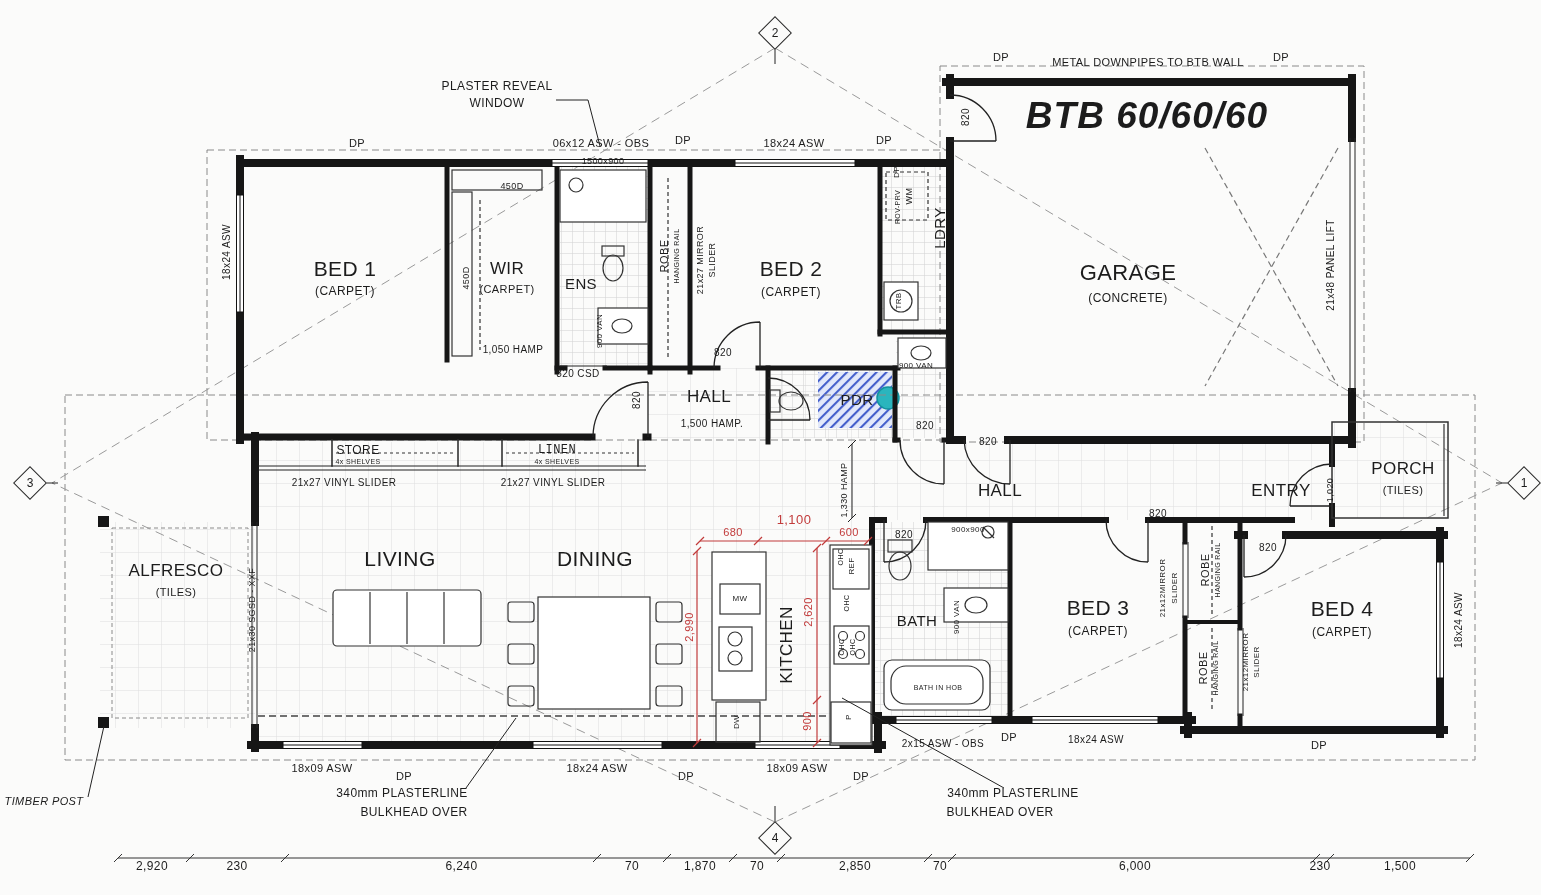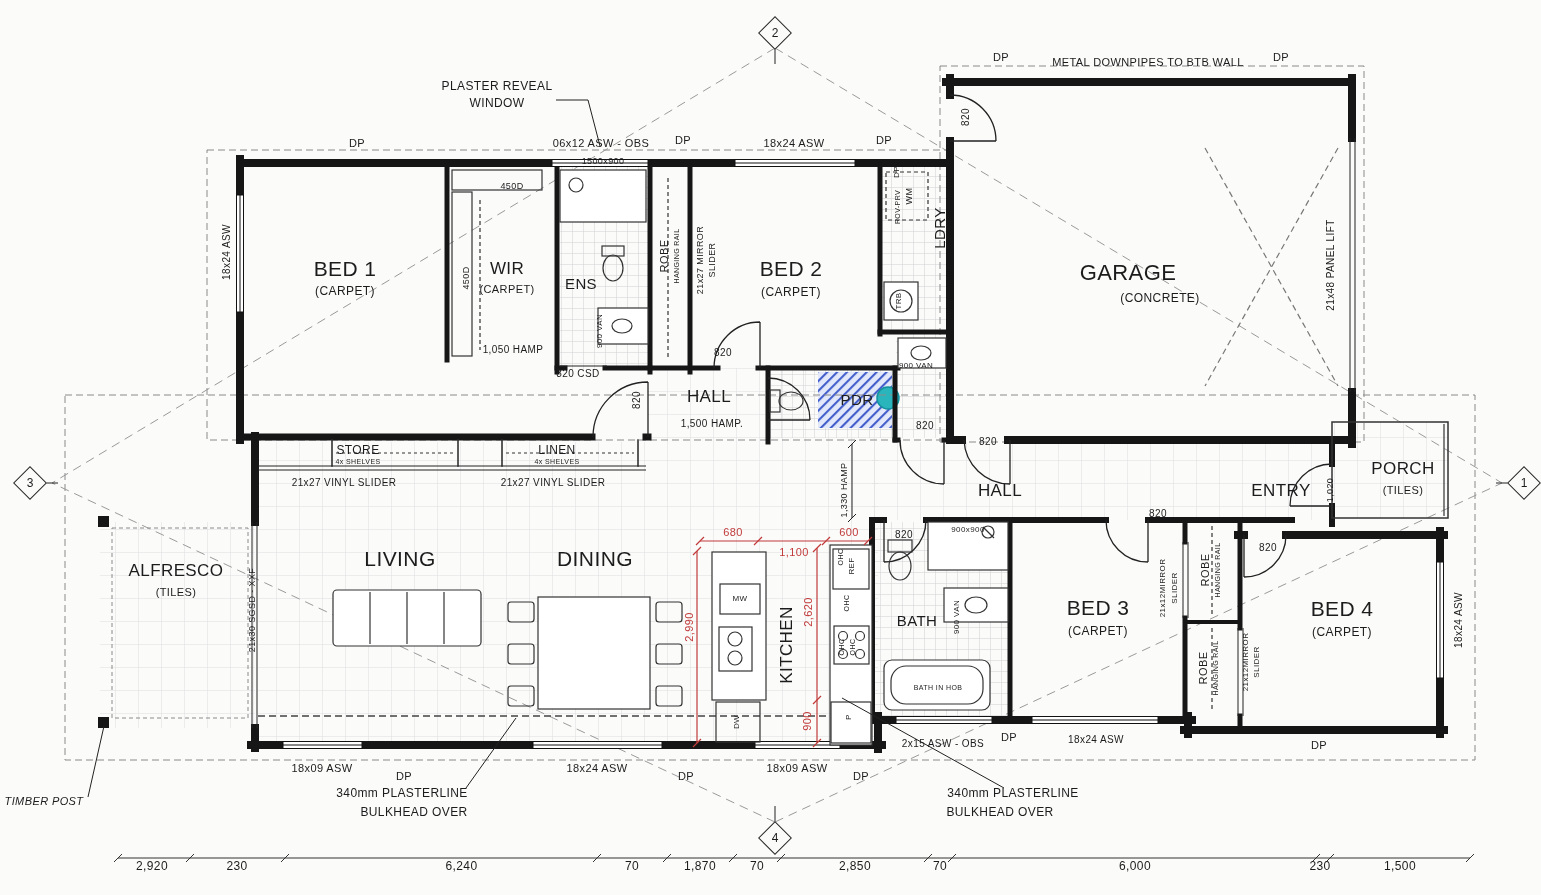--- a/index.html
+++ b/index.html
@@ -280,20 +280,21 @@
       </div>
       <div class="dmark" style="left: 30px; top: 483px;">
         <span class="dtxt">3</span>
       </div>
       <div class="dmark" style="left: 1524px; top: 483px;">
         <span class="dtxt">1</span>
       </div>
       <div class="lbl" style="font-size: 11px; left: 1001px; top: 57px;">DP</div>
       <div class="lbl" style="font-size: 11px; left: 1148px; top: 62px;">METAL DOWNPIPES TO BTB WALL</div>
       <div class="lbl" style="font-size: 11px; left: 1281px; top: 57px;">DP</div>
+      <div class="lbl bigtitle" style="font-size: 37px; font-weight: bold; font-style: italic; left: 1147px; top: 115px;">BTB 60/60/60</div>
       <div class="lbl v" style="font-size: 10px; left: 966px; top: 117px;">820</div>
       <div class="lbl" style="font-size: 12px; left: 497px; top: 86px;">PLASTER REVEAL</div>
       <div class="lbl" style="font-size: 12px; left: 497px; top: 103px;">WINDOW</div>
       <div class="lbl" style="font-size: 11px; left: 357px; top: 143px;">DP</div>
       <div class="lbl" style="font-size: 11px; left: 601px; top: 143px;">06x12 ASW - OBS</div>
       <div class="lbl" style="font-size: 11px; left: 683px; top: 140px;">DP</div>
       <div class="lbl" style="font-size: 11px; left: 794px; top: 143px;">18x24 ASW</div>
       <div class="lbl" style="font-size: 11px; left: 884px; top: 140px;">DP</div>
       <div class="lbl" style="font-size: 9px; left: 603px; top: 161px;">1500x900</div>
       <div class="lbl" style="font-size: 9px; left: 512px; top: 186px;">450D</div>
@@ -310,52 +311,52 @@
       <div class="lbl v" style="font-size: 9px; left: 700px; top: 260px;">21x27 MIRROR</div>
       <div class="lbl v" style="font-size: 9px; left: 712px; top: 260px;">SLIDER</div>
       <div class="lbl" style="font-size: 21px; left: 791px; top: 268px;">BED 2</div>
       <div class="lbl" style="font-size: 12px; left: 791px; top: 292px;">(CARPET)</div>
       <div class="lbl v" style="font-size: 8px; left: 897px; top: 172px;">DP</div>
       <div class="lbl v" style="font-size: 7px; left: 897px; top: 207px;">ROV-PRV</div>
       <div class="lbl v" style="font-size: 9px; left: 909px; top: 196px;">WM</div>
       <div class="lbl v" style="font-size: 15px; left: 939px; top: 228px;">LDRY</div>
       <div class="lbl v" style="font-size: 8px; left: 899px; top: 301px;">TRB</div>
       <div class="lbl" style="font-size: 22px; left: 1128px; top: 273px;">GARAGE</div>
-      <div class="lbl" style="font-size: 12px; left: 1128px; top: 298px; margin-left: 32px;">(CONCRETE)</div>
+      <div class="lbl" style="font-size: 12px; left: 1128px; top: 298px;">(CONCRETE)</div>
       <div class="lbl v" style="font-size: 10px; left: 1331px; top: 265px;">21x48 PANEL LIFT</div>
       <div class="lbl" style="font-size: 10px; left: 513px; top: 350px;">1,050 HAMP</div>
       <div class="lbl" style="font-size: 10px; left: 578px; top: 374px;">820 CSD</div>
       <div class="lbl" style="font-size: 10px; left: 723px; top: 353px;">820</div>
       <div class="lbl v" style="font-size: 10px; left: 637px; top: 400px;">820</div>
       <div class="lbl" style="font-size: 17px; left: 709px; top: 396px;">HALL</div>
       <div class="lbl" style="font-size: 10px; left: 712px; top: 424px;">1,500 HAMP.</div>
       <div class="lbl" style="font-size: 15px; left: 857px; top: 399px;">PDR</div>
       <div class="lbl" style="font-size: 8px; left: 916px; top: 366px;">900 VAN</div>
       <div class="lbl" style="font-size: 10px; left: 925px; top: 426px;">820</div>
       <div class="lbl" style="font-size: 10px; left: 988px; top: 442px;">820</div>
       <div class="lbl" style="font-size: 12px; left: 358px; top: 450px;">STORE</div>
       <div class="lbl" style="font-size: 7px; left: 358px; top: 461px;">4x SHELVES</div>
-      <div class="lbl" style="font-size: 12px; left: 557px; top: 450px;">LINEN</div>
+      <div class="lbl" style="font-size: 12px; left: 557px; top: 450px; font-family: Liberation Mono, monospace;">LINEN</div>
       <div class="lbl" style="font-size: 7px; left: 557px; top: 461px;">4x SHELVES</div>
       <div class="lbl" style="font-size: 10px; left: 344px; top: 483px;">21x27 VINYL SLIDER</div>
       <div class="lbl" style="font-size: 10px; left: 553px; top: 483px;">21x27 VINYL SLIDER</div>
       <div class="lbl v" style="font-size: 9px; left: 844px; top: 490px;">1,330 HAMP</div>
       <div class="lbl" style="font-size: 17px; left: 1000px; top: 490px;">HALL</div>
       <div class="lbl" style="font-size: 17px; left: 1281px; top: 490px;">ENTRY</div>
       <div class="lbl v" style="font-size: 9px; left: 1330px; top: 490px;">1,020</div>
       <div class="lbl" style="font-size: 17px; left: 1403px; top: 468px;">PORCH</div>
       <div class="lbl" style="font-size: 11px; left: 1403px; top: 490px;">(TILES)</div>
       <div class="lbl v" style="font-size: 10px; left: 1459px; top: 620px;">18x24 ASW</div>
       <div class="lbl" style="font-size: 17px; left: 176px; top: 570px;">ALFRESCO</div>
       <div class="lbl" style="font-size: 11px; left: 176px; top: 592px;">(TILES)</div>
       <div class="lbl v" style="font-size: 9px; left: 252px; top: 610px;">21x30 SGSD - XXF</div>
       <div class="lbl" style="font-size: 21px; left: 400px; top: 558px;">LIVING</div>
       <div class="lbl" style="font-size: 21px; left: 595px; top: 558px;">DINING</div>
       <div class="lbl" style="font-size: 11px; color: rgb(194, 59, 59); left: 733px; top: 532px;">680</div>
-      <div class="lbl" style="font-size: 11px; color: rgb(194, 59, 59); left: 794px; top: 552px; text-align: center;">1,100</div>
+      <div class="lbl" style="font-size: 13px; color: rgb(194, 59, 59); left: 794px; top: 519px; text-align: center;">1,100</div>
       <div class="lbl" style="font-size: 11px; color: rgb(194, 59, 59); left: 849px; top: 532px;">600</div>
       <div class="lbl v" style="font-size: 11px; color: rgb(194, 59, 59); left: 689px; top: 627px;">2,990</div>
       <div class="lbl v" style="font-size: 11px; color: rgb(194, 59, 59); left: 808px; top: 612px;">2,620</div>
       <div class="lbl v" style="font-size: 11px; color: rgb(194, 59, 59); left: 807px; top: 721px;">900</div>
       <div class="lbl v" style="font-size: 17px; left: 786px; top: 645px;">KITCHEN</div>
       <div class="lbl" style="font-size: 8px; left: 740px; top: 599px;">MW</div>
       <div class="lbl v" style="font-size: 8px; left: 737px; top: 722px;">DW</div>
       <div class="lbl v" style="font-size: 7px; left: 840px; top: 557px;">OHC</div>
       <div class="lbl v" style="font-size: 8px; left: 852px; top: 566px;">REF</div>
       <div class="lbl v" style="font-size: 7px; left: 846px; top: 603px;">OHC</div>

